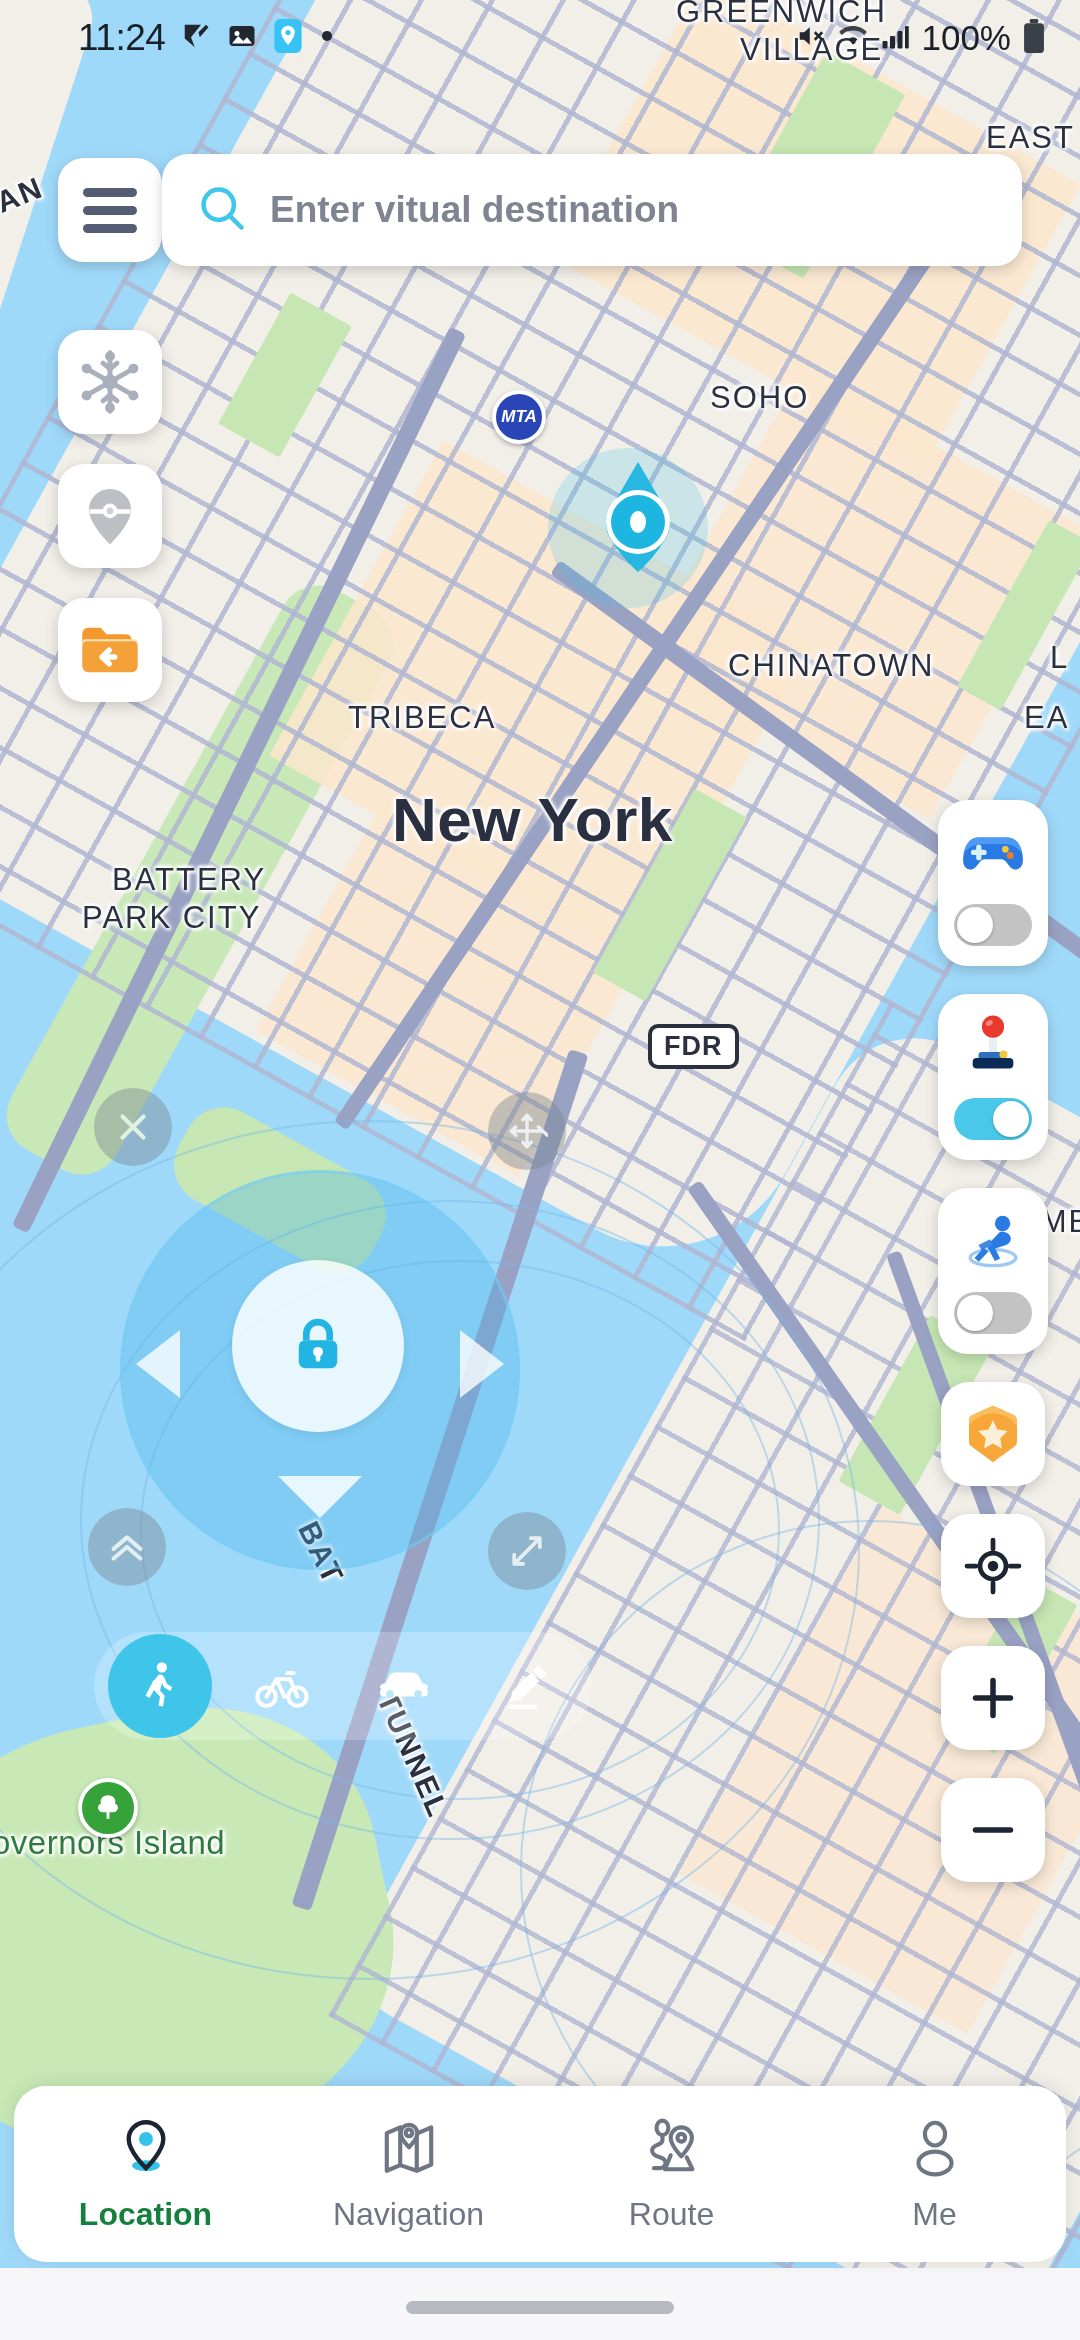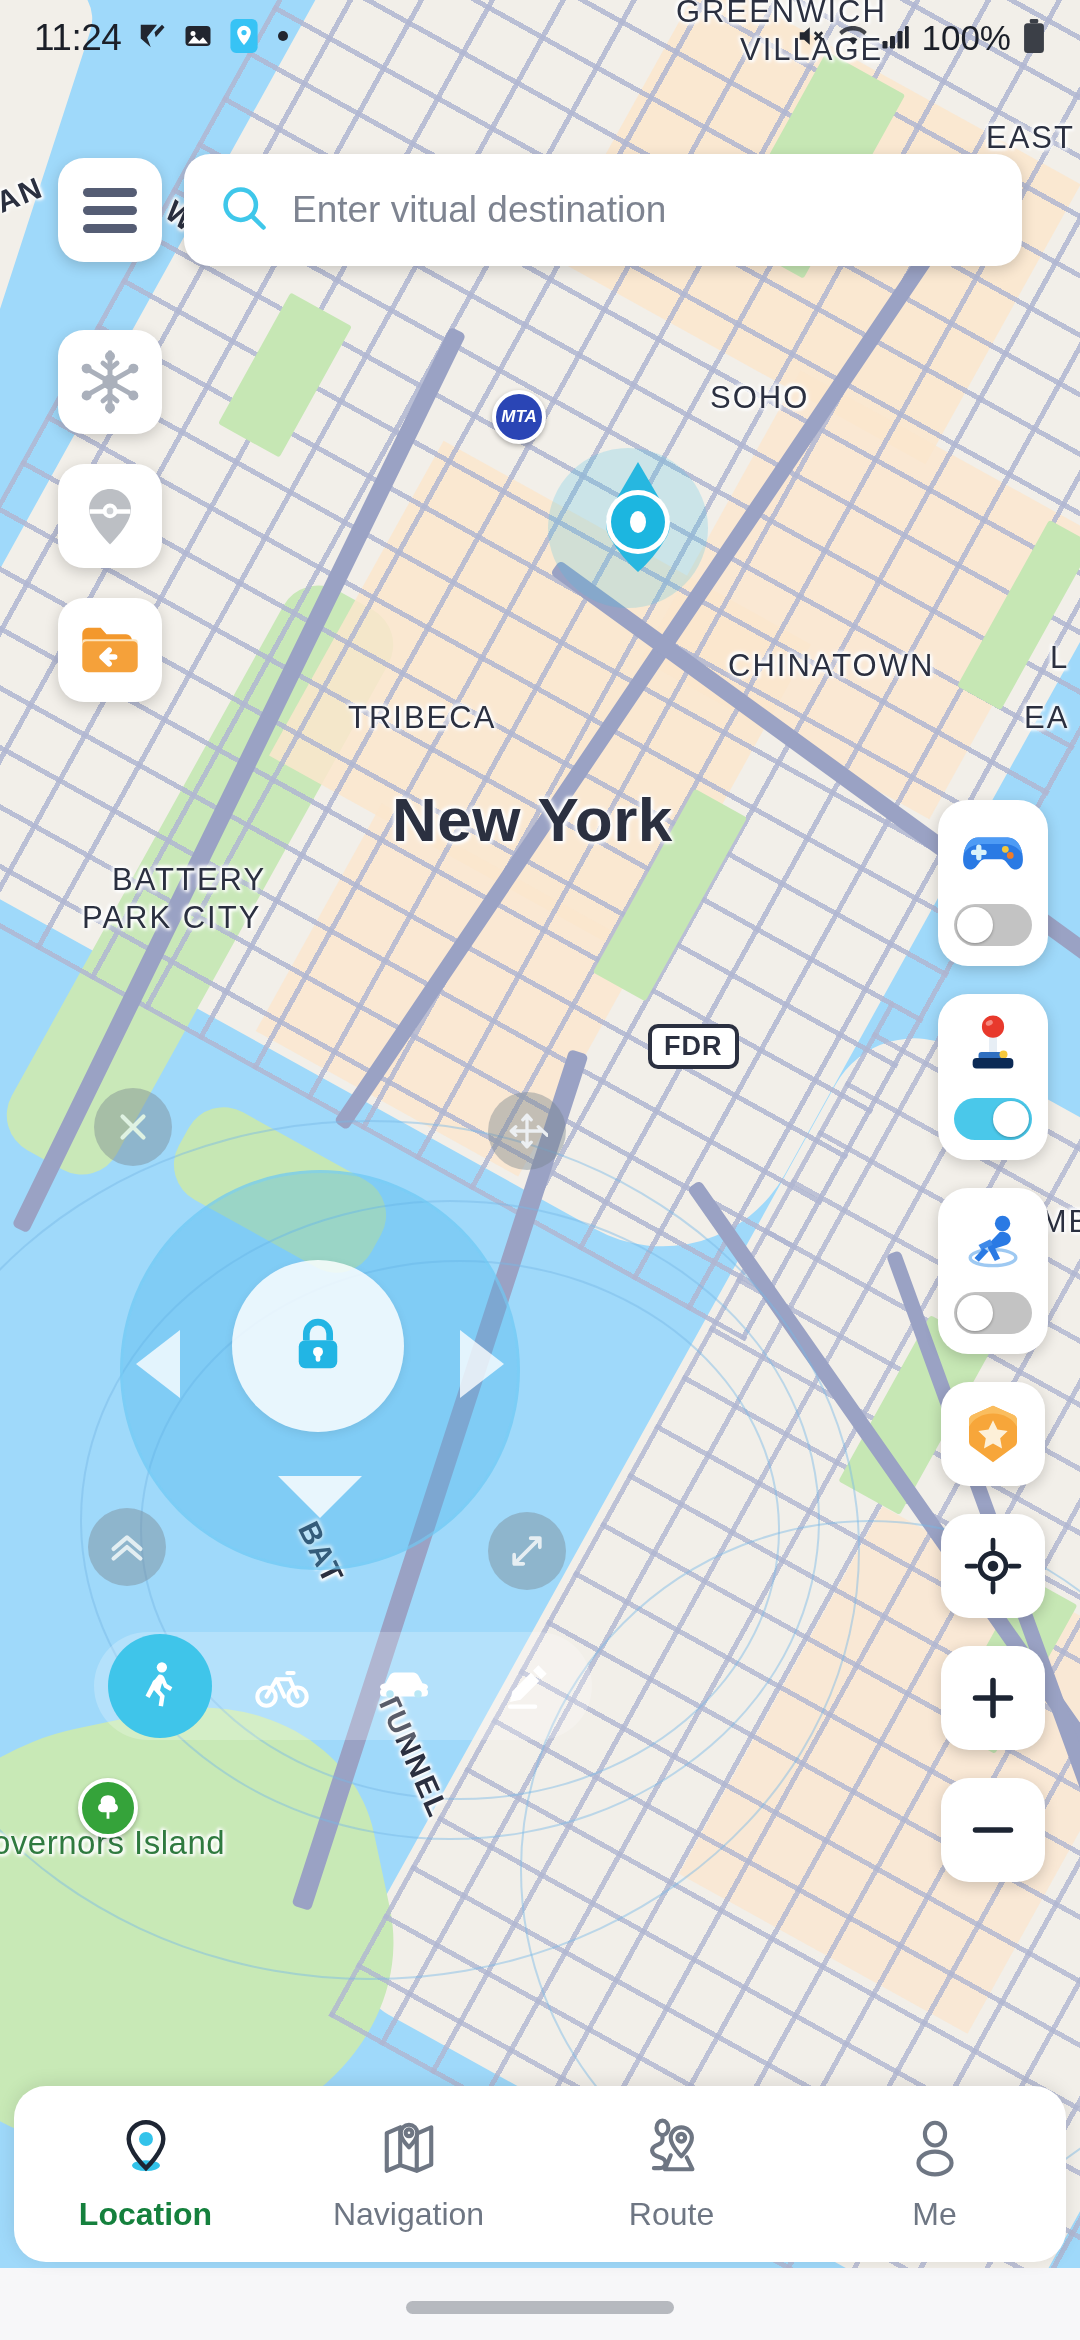--- a/index.html
+++ b/index.html
@@ -122,28 +122,29 @@
   }
 
   
   #statusbar {
     position: absolute; left: 0; top: 0; width: 1080px; height: 76px;
     display: flex; align-items: center; justify-content: space-between;
     padding: 0 34px; z-index: 60;
   }
   #sb-left { display: flex; align-items: center; gap: 16px; }
   #sb-right { display: flex; align-items: center; gap: 11px; }
-  .sb-time { font-size: 37px; color: #1b1f28; letter-spacing: -.5px; }
+  .sb-time { font-size: 37px; color: #1b1f28; letter-spacing: -.5px; margin-left: 44px; }
   .sb-pct  { font-size: 35px; color: #1b1f28; }
 
   
   #topbar {
     position: absolute; left: 0; top: 146px; width: 1080px;
-    display: flex; align-items: center; gap: 22px; padding: 8px 58px 0 58px;
+    display: flex; align-items: center; padding: 8px 58px 0 58px;
     z-index: 40;
+    font-weight: bold;
   }
   #menu-btn {
     width: 104px; height: 104px; border-radius: 26px; background: #fff;
     display: flex; flex-direction: column; align-items: center; justify-content: center;
     gap: 9px; box-shadow: 0 4px 14px rgba(0,0,0,.18); flex: none;
   }
   #menu-btn span { display: block; width: 54px; height: 9px; border-radius: 5px; background: #555d74; }
   #searchbar {
     flex: 1; height: 112px; border-radius: 26px; background: #fff;
     display: flex; align-items: center; gap: 22px; padding: 0 34px;

